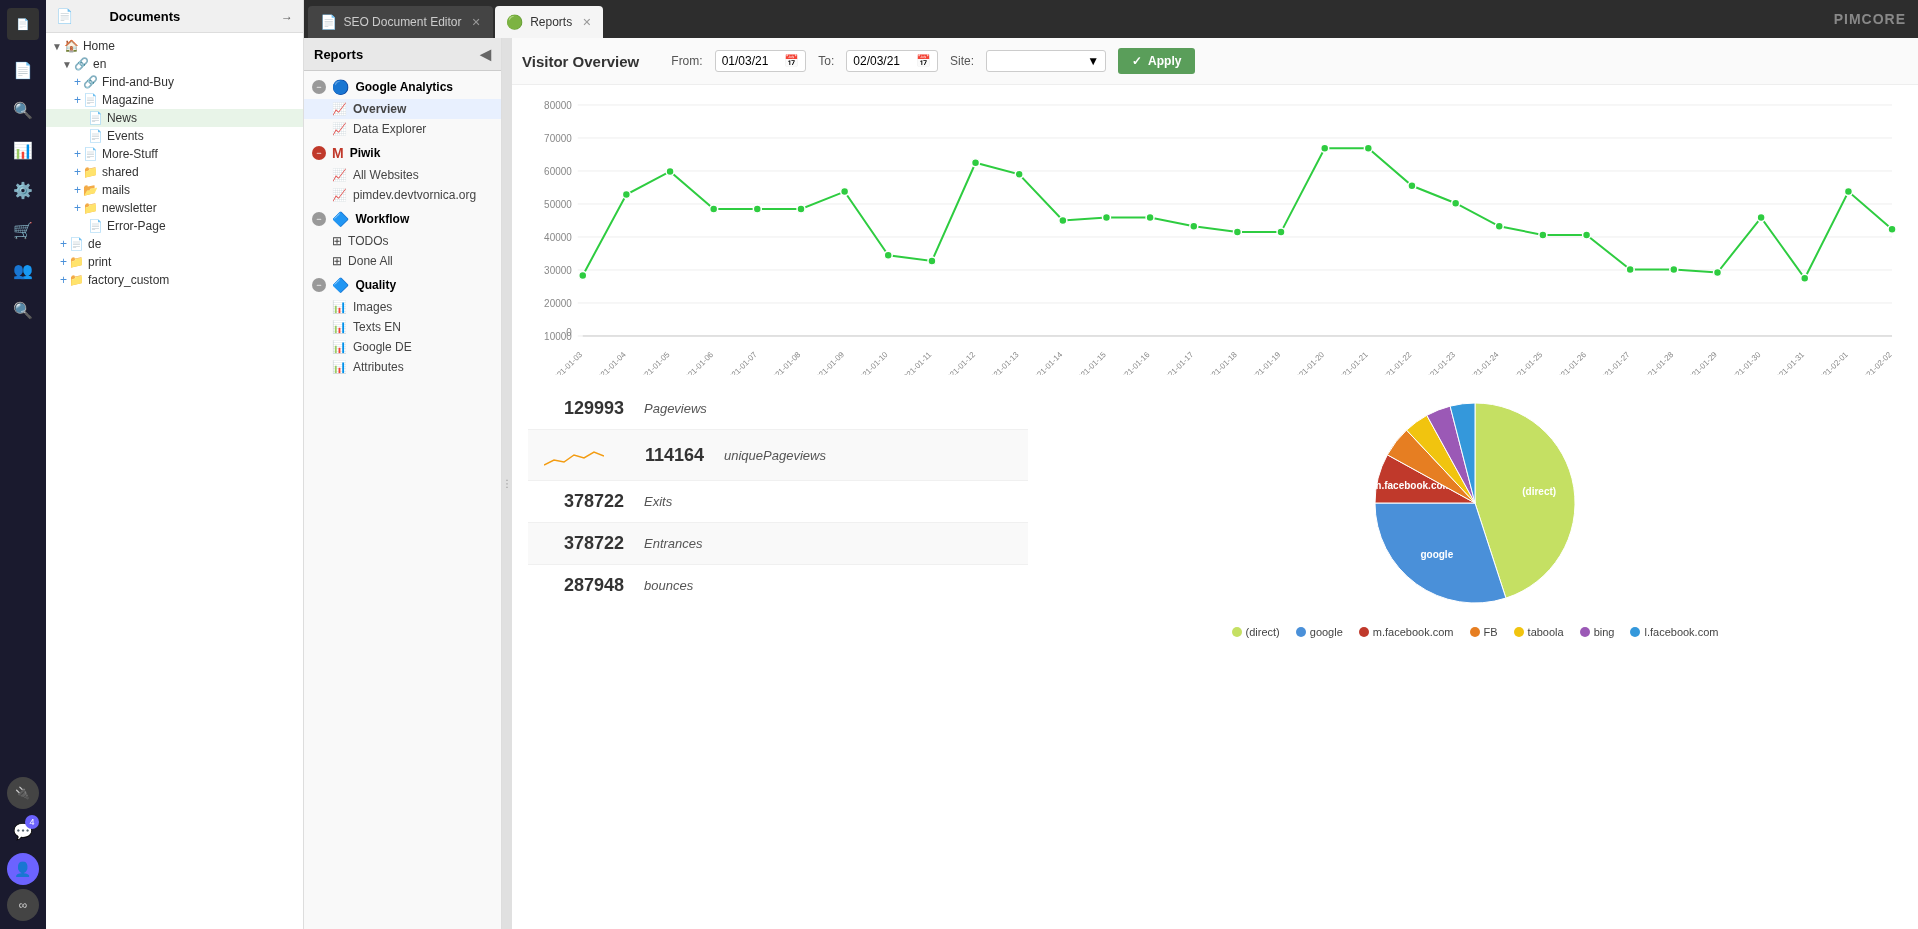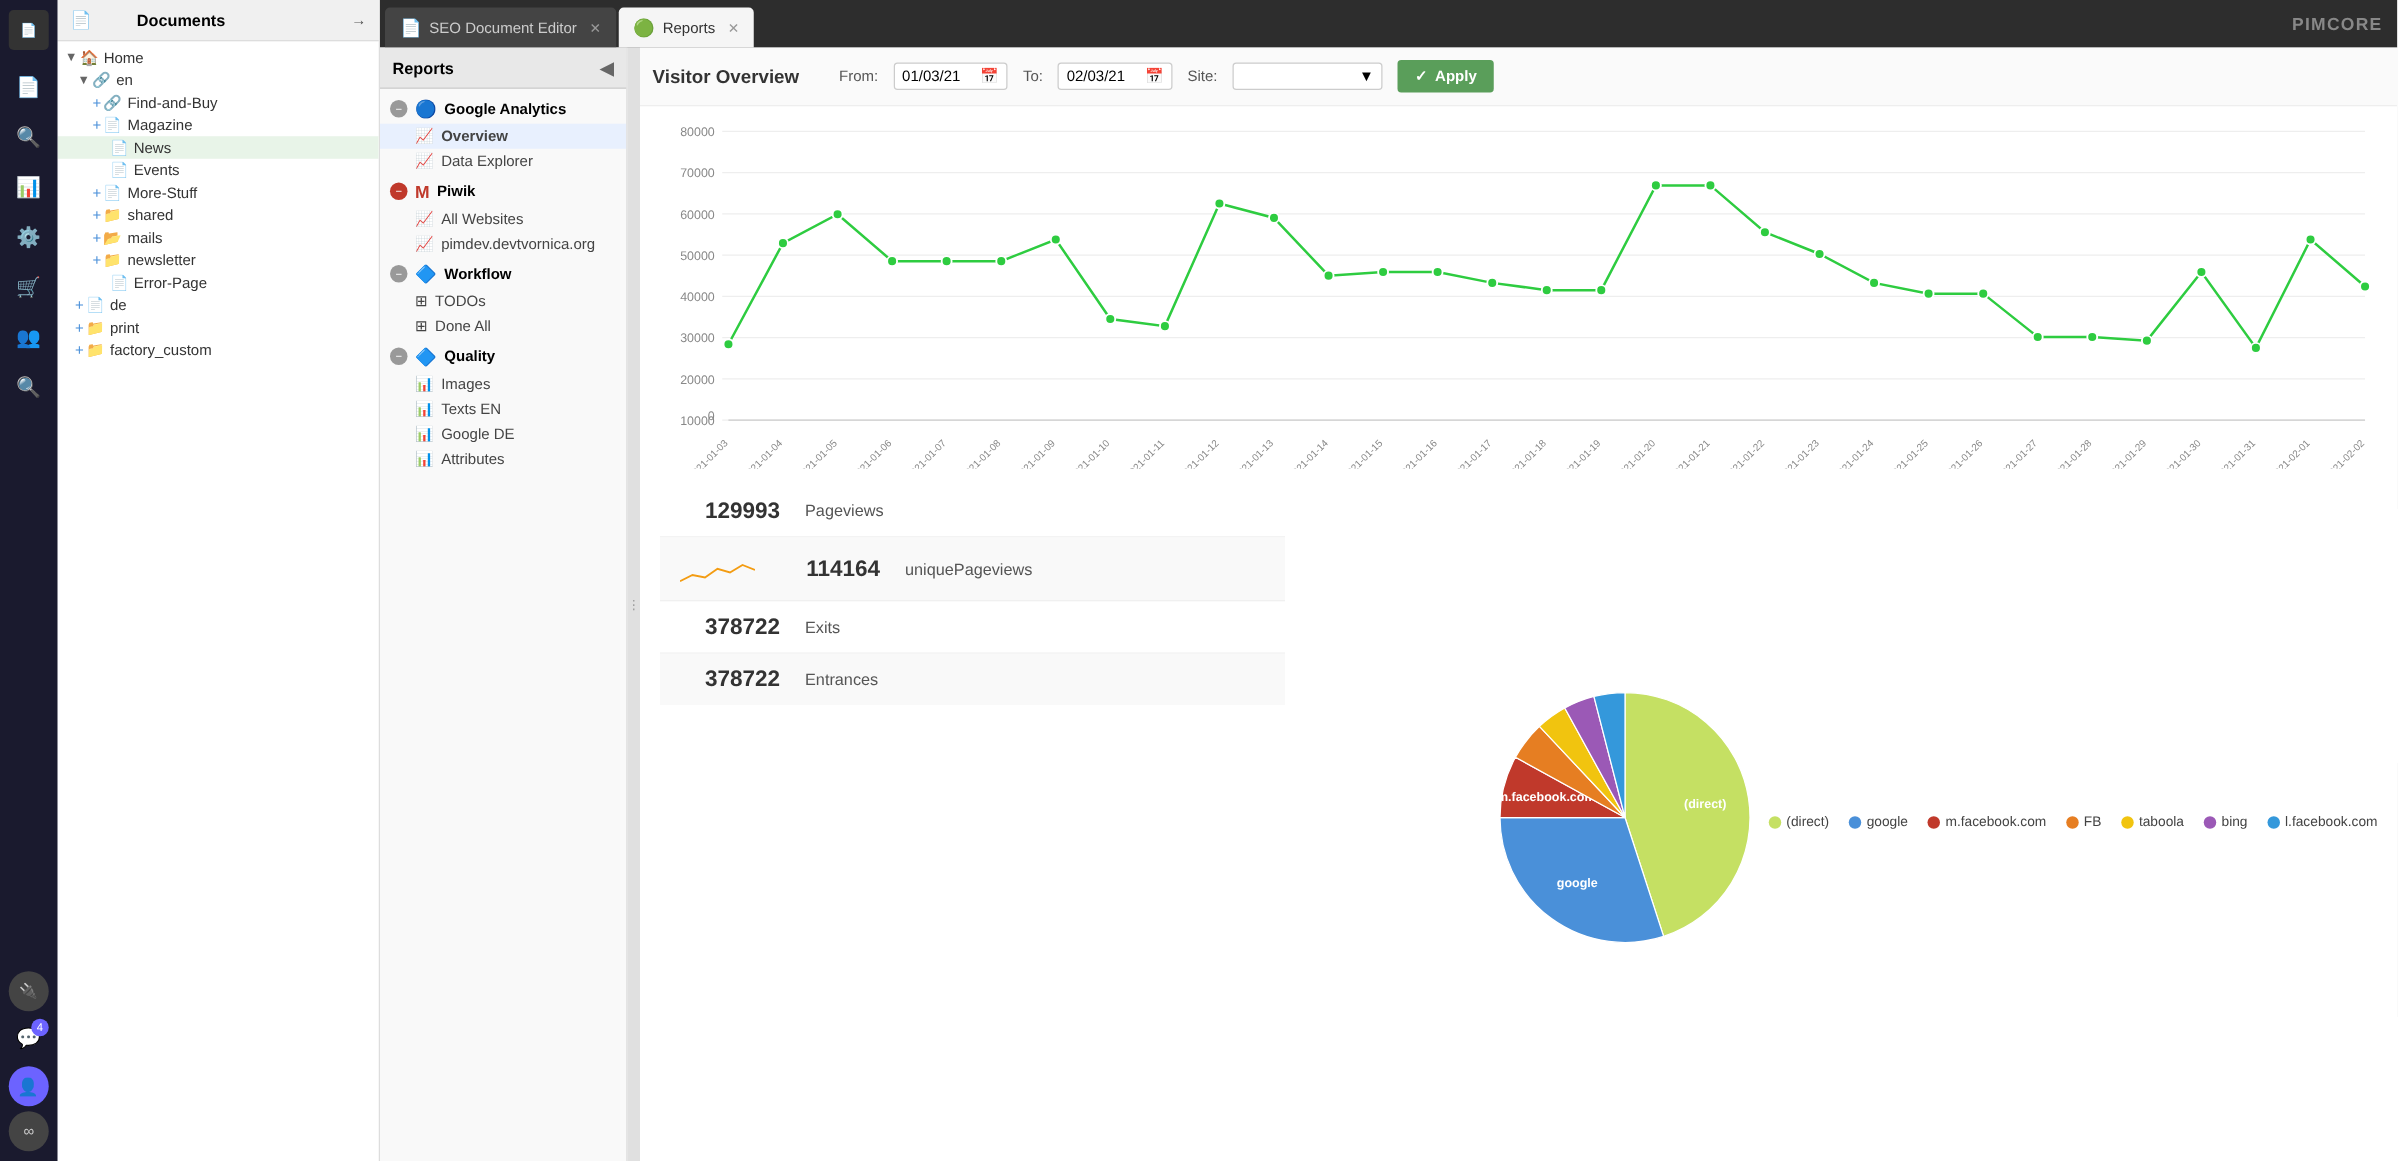--- a/index.html
+++ b/index.html
@@ -291,28 +291,28 @@
       display: flex;
       align-items: center;
       padding: 10px 16px;
       border-bottom: 1px solid #f0f0f0;
       gap: 20px;
     }
     .stats-row:last-child { border-bottom: none; }
     .stats-row.alt { background: #f9f9f9; }
     .stats-sparkline { width: 60px; height: 30px; flex-shrink: 0; }
     .stats-number { font-size: 18px; font-weight: bold; color: #333; min-width: 80px; text-align: right; }
-    .stats-label { font-size: 13px; color: #555; }
+    .stats-label { font-size: 13px; color: #555; font-style: italic; }
 
     .pie-container {
       flex: 1;
       display: flex;
-      flex-direction: row;
-      align-items: center;
-      justify-content: flex-end;
+      flex-direction: column;
+      align-items: center;
+      justify-content: flex-start;
     }
     .pie-legend {
       display: flex;
       flex-wrap: wrap;
       gap: 8px 16px;
       margin-top: 8px;
       justify-content: center;
     }
     .legend-item {
       display: flex;
@@ -705,20 +705,24 @@
           <div class="stats-row">
             <div class="stats-number">378722</div>
             <div class="stats-label">Exits</div>
           </div>
 
           <div class="stats-row alt">
             <div class="stats-number">378722</div>
             <div class="stats-label">Entrances</div>
           </div>
 
+          <div class="stats-row">
+            <div class="stats-number">287948</div>
+            <div class="stats-label">bounces</div>
+          </div>
         </div>
 
         <div class="pie-container">
           <svg id="pie-chart-svg" width="230" height="230" viewBox="-115 -115 230 230">
               <path d="M0,0 L0.000,-100.000 A100,100 0 0,1 30.902,95.106 Z" fill="#c5e063" stroke="#fff" stroke-width="1"></path>
               <text x="64.2" y="-10.2" text-anchor="middle" dominant-baseline="middle" font-size="10" fill="#fff" font-weight="bold">(direct)</text>
               <path d="M0,0 L30.902,95.106 A100,100 0 0,1 -100.000,0.000 Z" fill="#4a90d9" stroke="#fff" stroke-width="1"></path>
               <text x="-38.2" y="52.6" text-anchor="middle" dominant-baseline="middle" font-size="10" fill="#fff" font-weight="bold">google</text>
               <path d="M0,0 L-100.000,0.000 A100,100 0 0,1 -87.631,-48.175 Z" fill="#c0392b" stroke="#fff" stroke-width="1"></path>
               <text x="-63.0" y="-16.2" text-anchor="middle" dominant-baseline="middle" font-size="10" fill="#fff" font-weight="bold">m.facebook.com</text>

